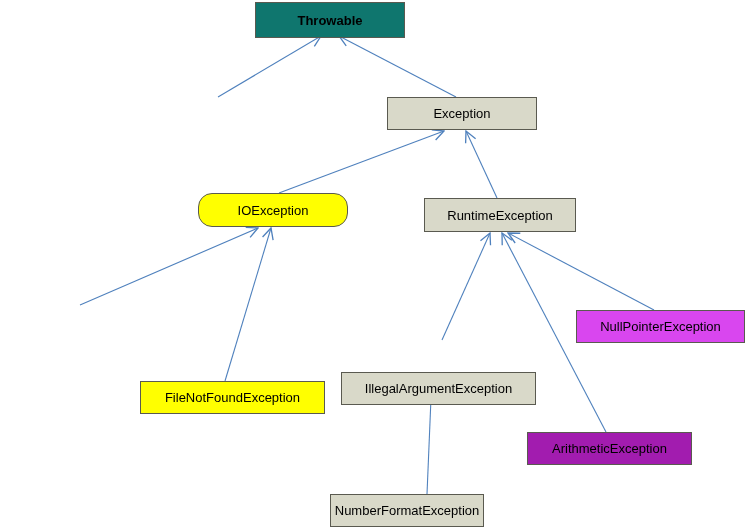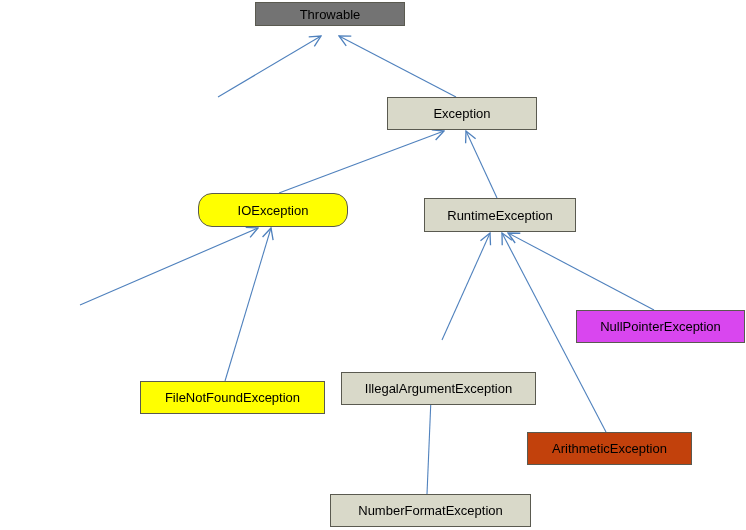--- a/index.html
+++ b/index.html
@@ -50,21 +50,21 @@
     <line class="edge" x1="279" y1="193" x2="444" y2="131" marker-end="url(#arrow)" style="stroke: rgb(79, 129, 189);"></line>
     <line class="edge" x1="497" y1="198" x2="466" y2="131" marker-end="url(#arrow)" style="stroke: rgb(79, 129, 189);"></line>
     <line class="edge" x1="80" y1="305" x2="258" y2="228" marker-end="url(#arrow)" style="stroke: rgb(79, 129, 189);"></line>
     <line class="edge" x1="225" y1="381" x2="271" y2="228" marker-end="url(#arrow)" style="stroke: rgb(79, 129, 189);"></line>
     <line class="edge" x1="442" y1="340" x2="490" y2="233" marker-end="url(#arrow)" style="stroke: rgb(79, 129, 189);"></line>
     <line class="edge" x1="654" y1="310" x2="508" y2="233" marker-end="url(#arrow)" style="stroke: rgb(79, 129, 189);"></line>
     <line class="edge" x1="606" y1="432" x2="502" y2="233" marker-end="url(#arrow)" style="stroke: rgb(79, 129, 189);"></line>
     <line class="edge" x1="427" y1="494" x2="432" y2="374" marker-end="url(#arrow)" style="stroke: rgb(79, 129, 189);"></line>
   </svg>
 
-  <div class="node" style="left: 255px; top: 2px; width: 150px; height: 24px; background: #737373; border-color: rgb(90, 90, 80);">
+  <div class="node" style="left: 255px; top: 2px; width: 150px; height: 36px; background: #0f766e; border-color: rgb(90, 90, 80); font-weight: bold;">
     <span class="lbl">Throwable</span>
   </div>
 
 
   <div class="node" style="left: 387px; top: 97px; width: 150px; height: 33px; background: rgb(217, 217, 201); border-color: rgb(90, 90, 80);">
     <span class="lbl">Exception</span>
   </div>
 
   <div class="node" style="left: 198px; top: 193px; width: 150px; height: 34px; background: rgb(255, 255, 0); border-color: rgb(90, 90, 80); border-radius: 14px;">
     <span class="lbl">IOException</span>
@@ -80,21 +80,21 @@
   </div>
 
   <div class="node" style="left: 341px; top: 340px; width: 195px; height: 33px; background: rgb(217, 217, 201); border-color: rgb(90, 90, 80); margin-top: 32px;">
     <span class="lbl">IllegalArgumentException</span>
   </div>
 
   <div class="node" style="left: 576px; top: 310px; width: 169px; height: 33px; background: #d946ef; border-color: rgb(90, 90, 80);">
     <span class="lbl">NullPointerException</span>
   </div>
 
-  <div class="node" style="left: 527px; top: 432px; width: 165px; height: 33px; background: #c2410c; border-color: rgb(90, 90, 80);">
+  <div class="node" style="left: 527px; top: 432px; width: 165px; height: 33px; background: #a21caf; border-color: rgb(90, 90, 80);">
     <span class="lbl">ArithmeticException</span>
   </div>
 
-  <div class="node" style="left: 330px; top: 494px; width: 201px; height: 33px; background: rgb(217, 217, 201); border-color: rgb(90, 90, 80);">
+  <div class="node" style="left: 330px; top: 494px; width: 154px; height: 33px; background: rgb(217, 217, 201); border-color: rgb(90, 90, 80);">
     <span class="lbl">NumberFormatException</span>
   </div>
 
 </div>
 
 </body></html>

